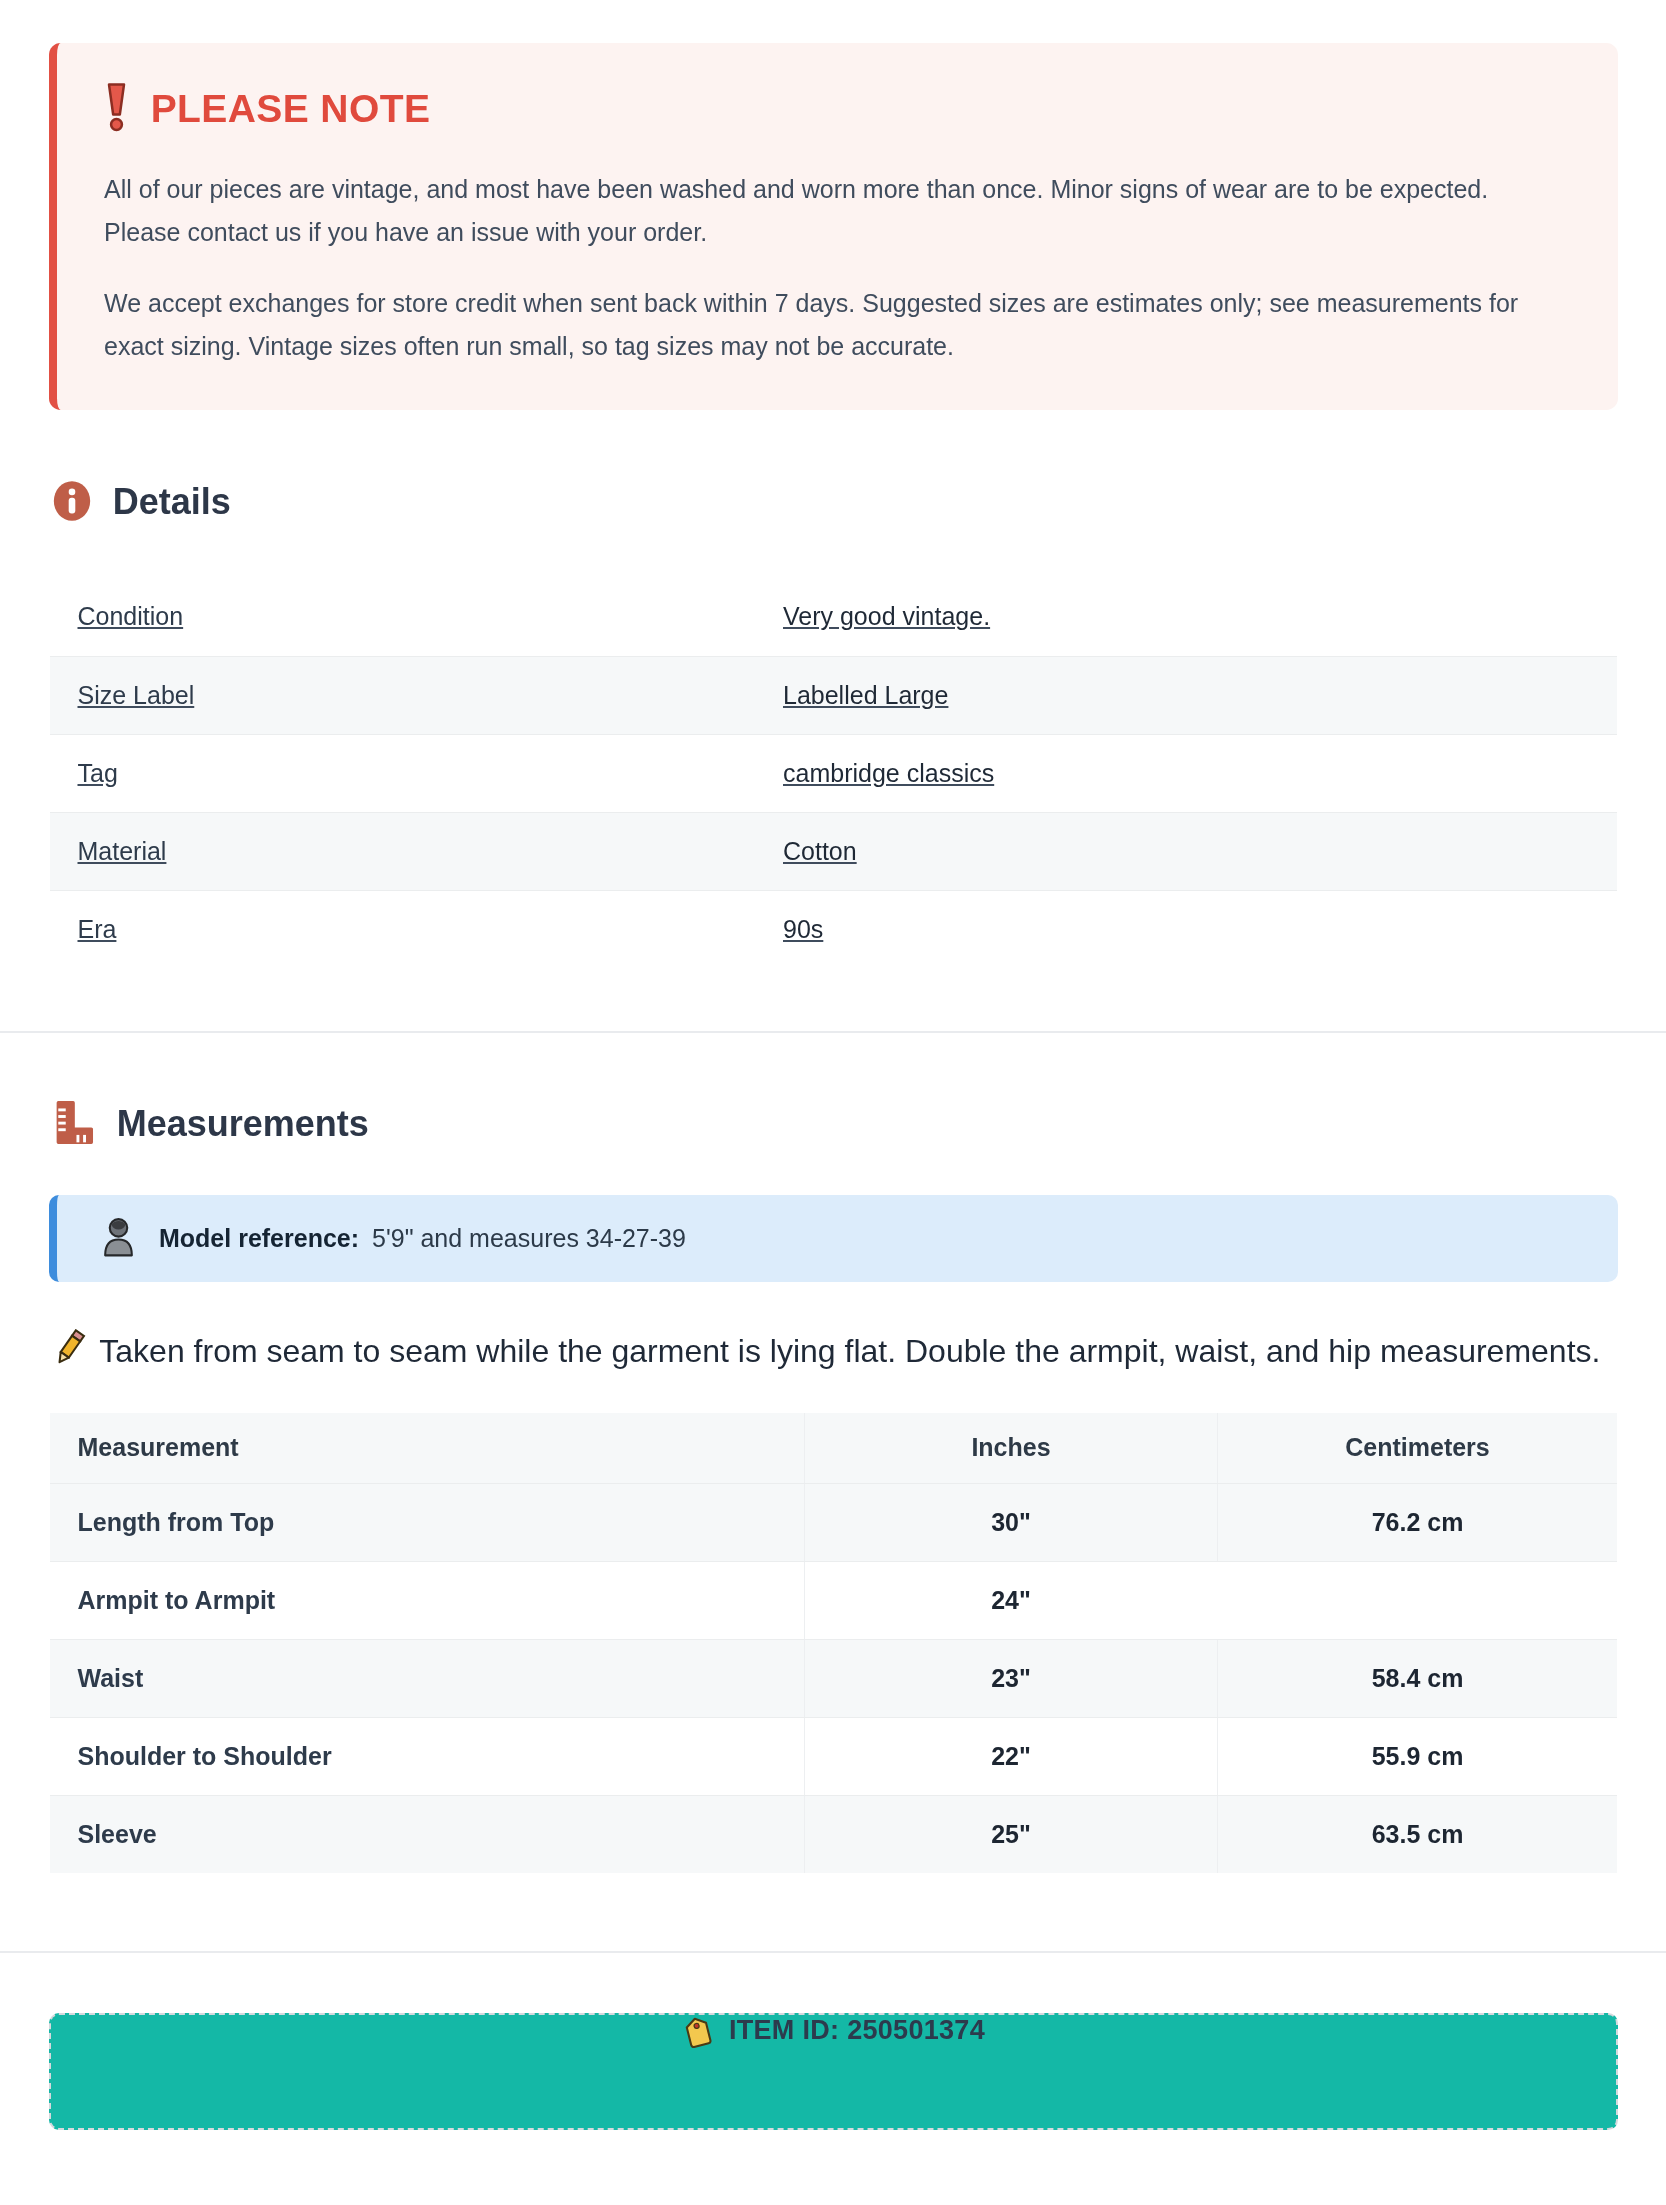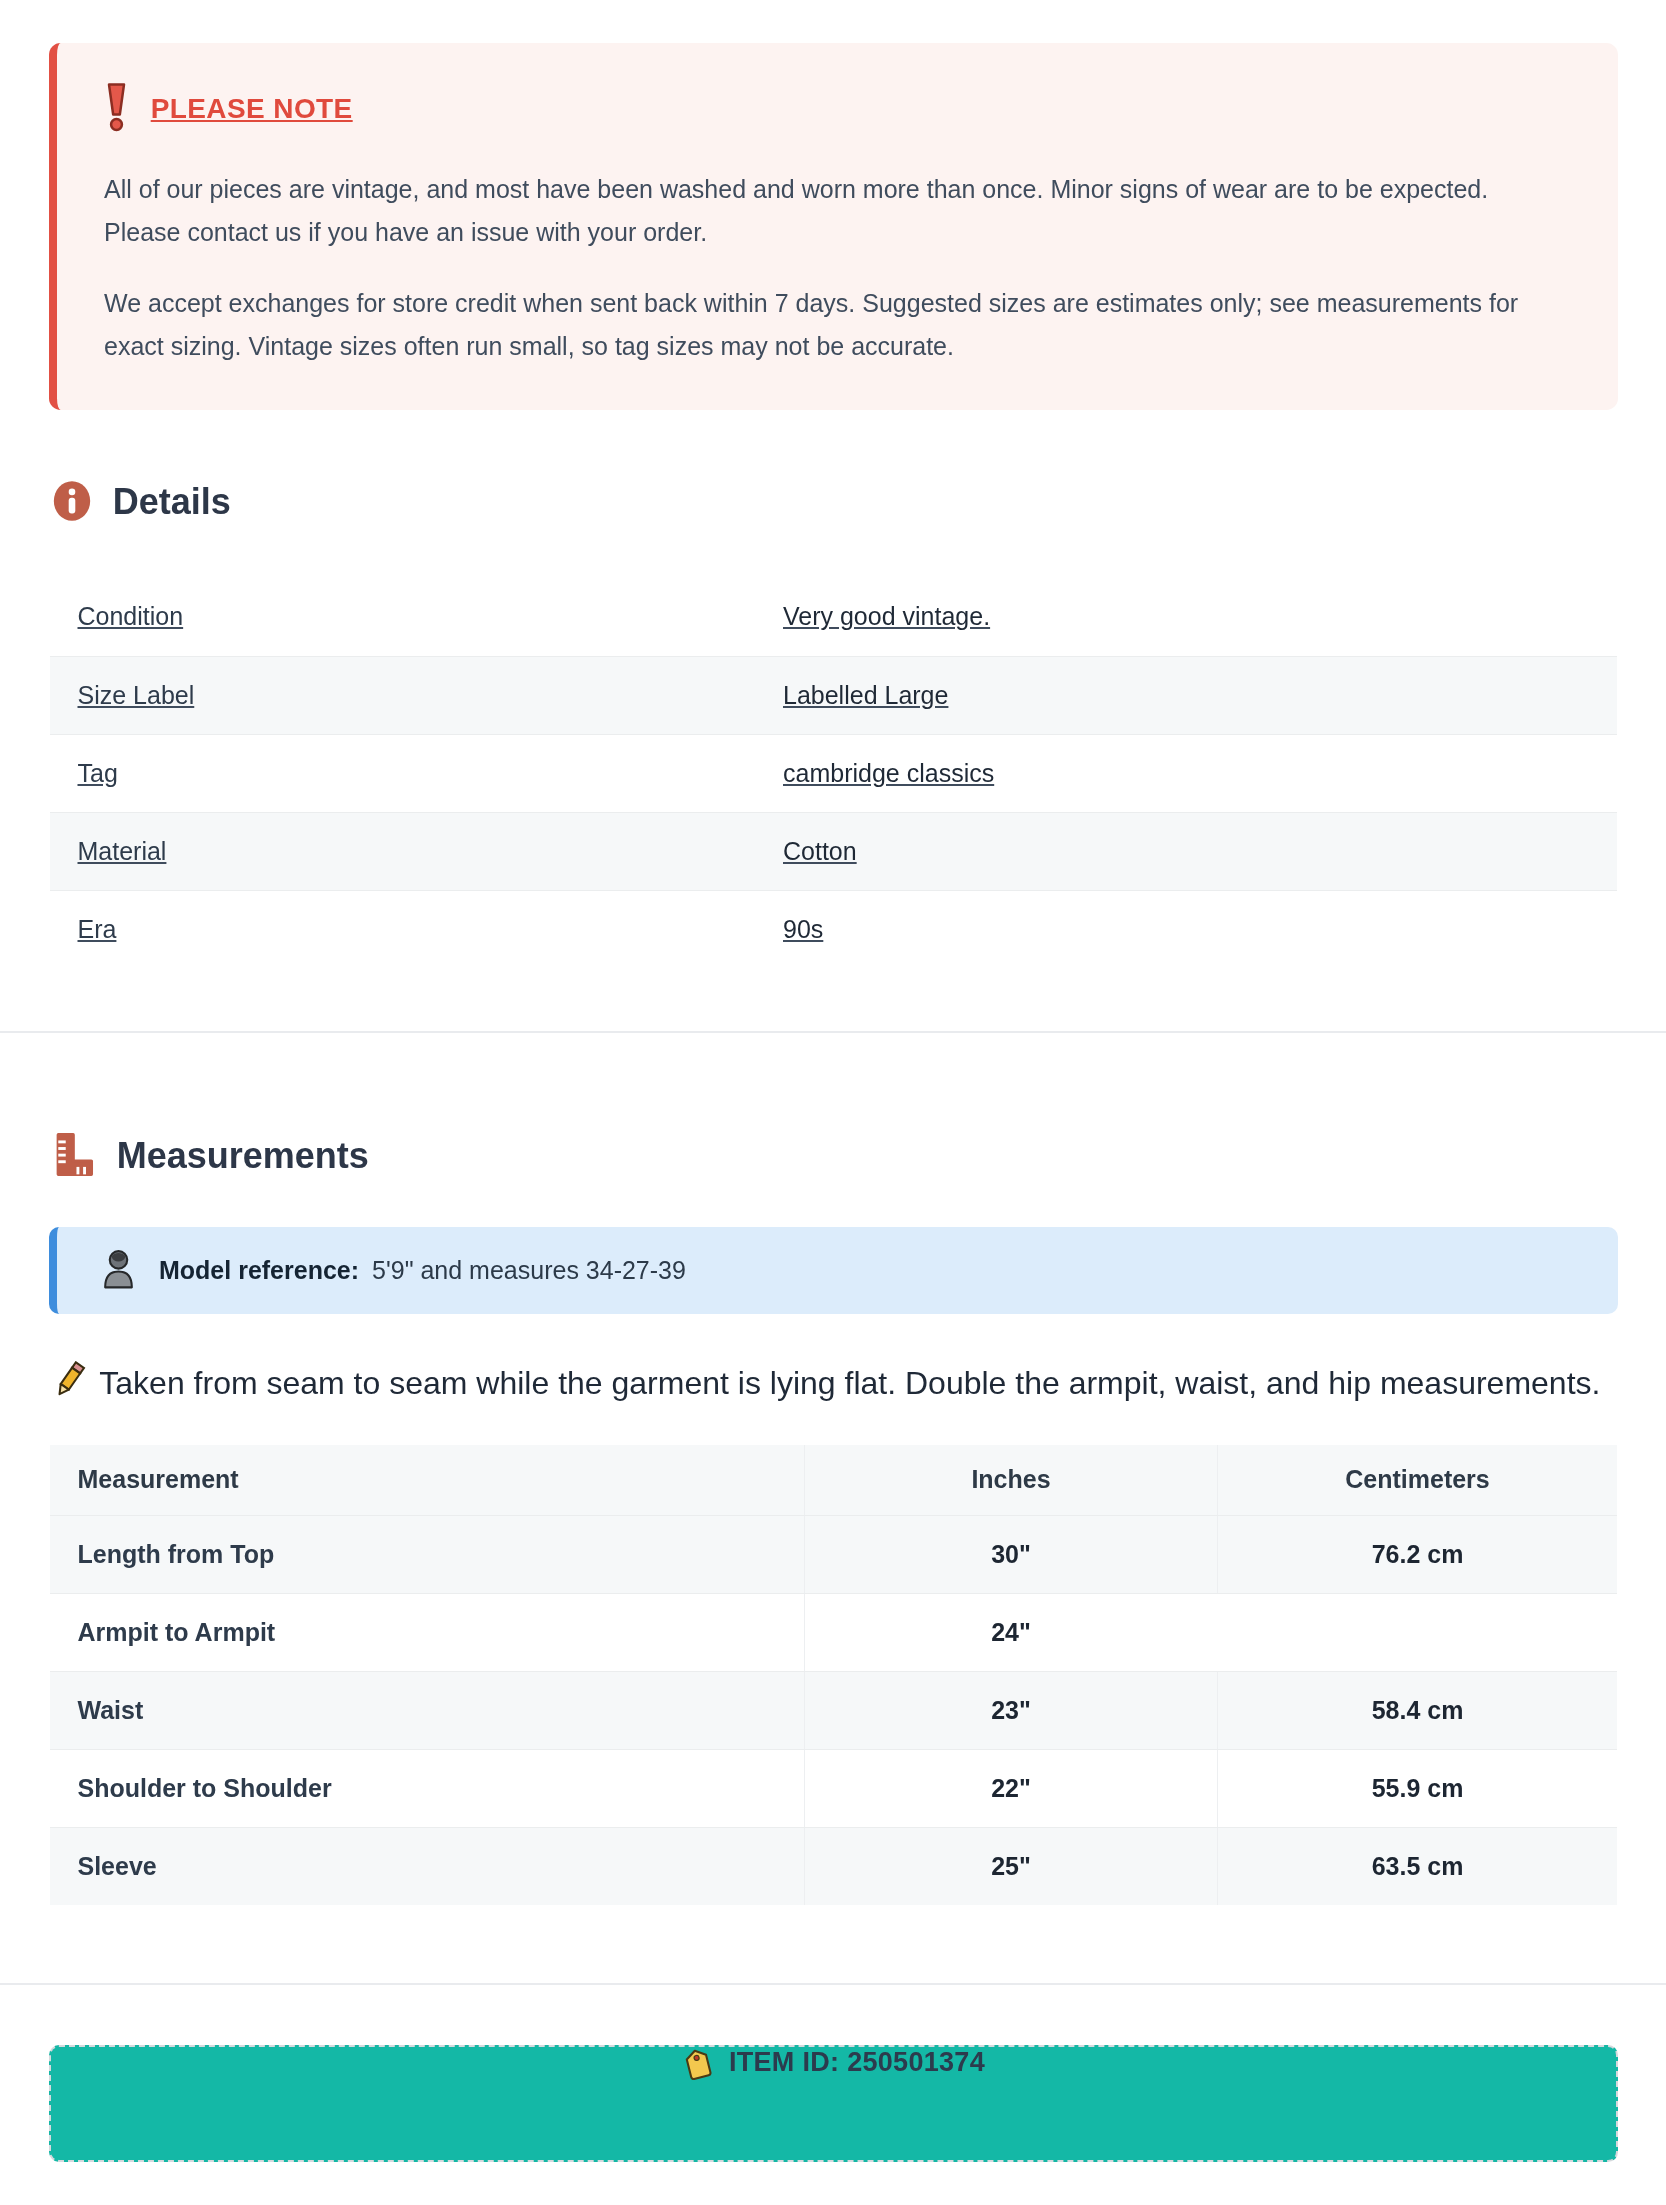--- a/index.html
+++ b/index.html
@@ -21,25 +21,24 @@
     border-radius: 11.7px;
     padding: 38px 47px 42px 47px;
   }
   .alert-title-row {
     display: flex;
     align-items: center;
     gap: 21.7px;
     margin-bottom: 32px;
   }
   .alert-title {
-    font-size: 28px;
+    font-size: 39px;
     font-weight: 800;
     letter-spacing: 0.4px;
     color: #e04a3d;
-    text-decoration: underline;
   }
   .alert p {
     font-size: 25px;
     line-height: 43px;
     color: #3f4c5d;
     max-width: 1450px;
   }
   .alert p + p { margin-top: 27.5px; }
 
   
@@ -48,21 +47,21 @@
     align-items: center;
     gap: 21.7px;
     margin-left: 53px;
   }
   .section-heading .title {
     font-size: 36px;
     font-weight: 600;
     color: #2d3748;
   }
   .heading-details { margin-top: 70px; }
-  .heading-measurements { margin-top: 100px; }
+  .heading-measurements { margin-top: 68px; }
 
   
   .details-table {
     margin: 53px 50px 0 50px;
     width: 1567px;
   }
   .d-row {
     display: flex;
     align-items: center;
     height: 78px;

